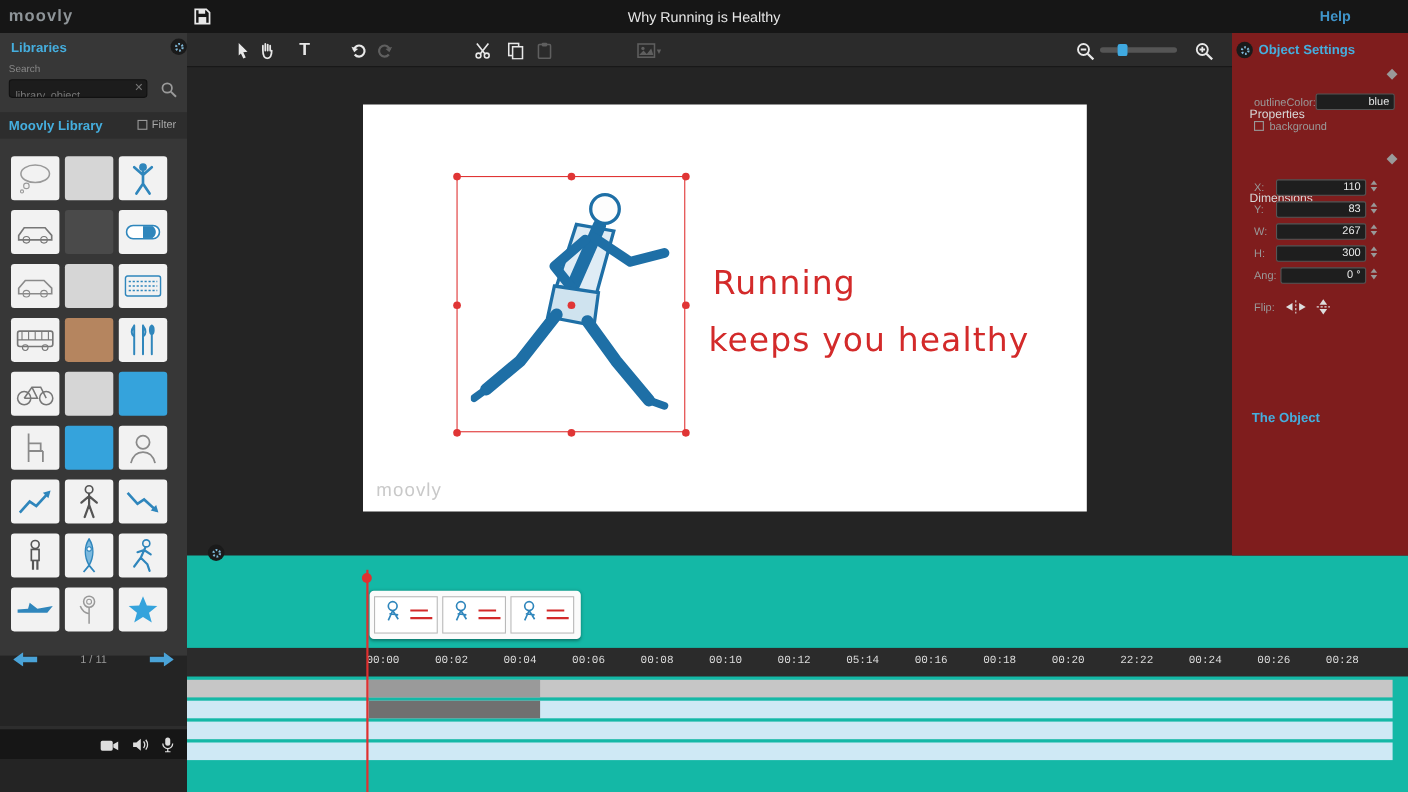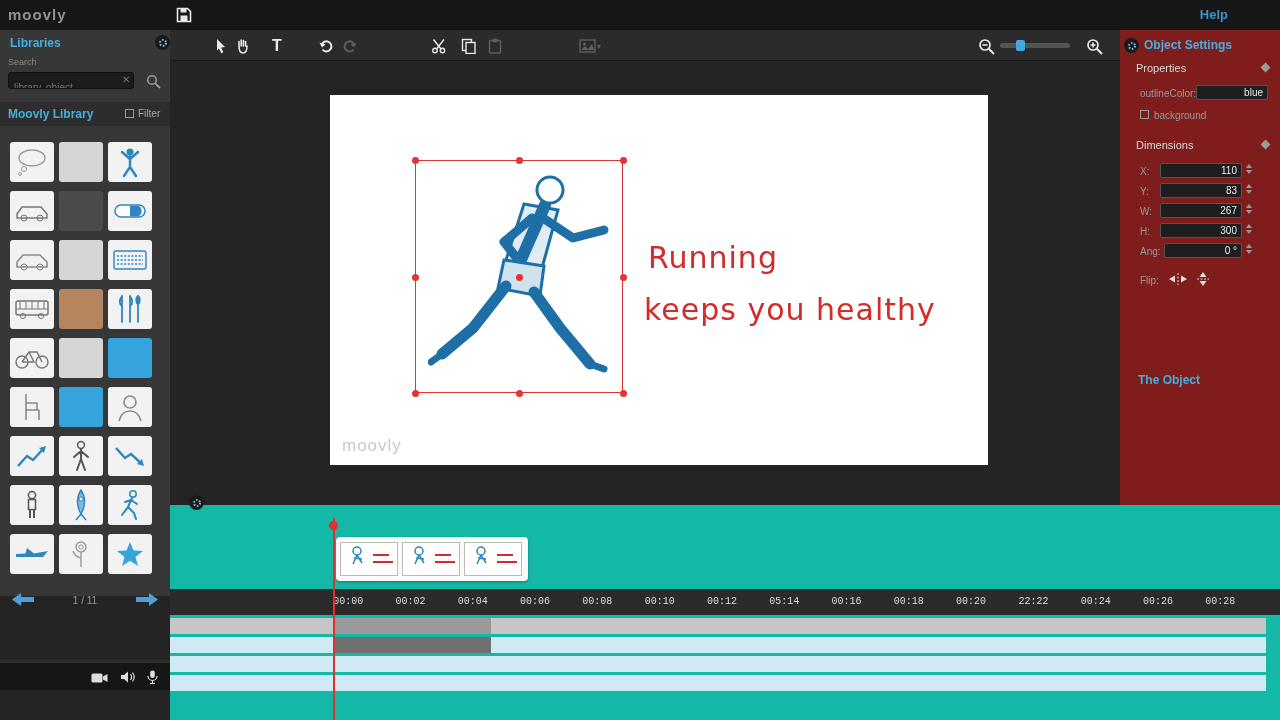--- a/index.html
+++ b/index.html
@@ -56,21 +56,21 @@
   .menu { left:210px; top:333px; width:120px; background:rgba(70,70,70,.97); z-index:40; box-shadow:0 1px 6px rgba(0,0,0,.5); }
   .menu-item { height:17.9px; line-height:17.9px; padding-left:10px; font-size:11px; color:#f2f2f2; cursor:pointer; position:relative; white-space:nowrap; }
   .menu-item.hl { background:#3e84ab; }
   .menu-item.boxed { box-shadow:inset 0 0 0 1px #d8d8d8; }
   .menu-foot { height:20px; line-height:20px; background:#393939; color:#cfcfcf; font-size:11px; padding-left:10px; cursor:pointer; }
   .caret-dn { display:inline-block; width:0; height:0; border-left:4px solid transparent; border-right:4px solid transparent; border-top:5px solid #bbb; margin-left:14px; }
 
   
   .rightpanel { left:1120px; top:30px; width:160px; height:475px; background:#7f1d1d; z-index:20; }
   .rp-title { color:#45aede; font-size:12px; font-weight:bold; }
-  .rp-sec { color:#d8d8d8; font-size:11px; }
+  .rp-sec { color:#d8d8d8; font-size:11px;margin-top:36px; }
   .rp-lbl { color:#9a9a9a; font-size:10px; }
   .rp-field { position:absolute; height:15px; background:#1e1e1e; border:1px solid #555; border-radius:2px;
     color:#e8e8e8; font-size:10px; text-align:right; padding:1px 4px 0 0; }
   .st-up { width:0; height:0; border-left:3px solid transparent; border-right:3px solid transparent; border-bottom:4px solid #999; margin-bottom:2px; }
   .st-dn { width:0; height:0; border-left:3px solid transparent; border-right:3px solid transparent; border-top:4px solid #999; }
   .stepper { position:absolute; cursor:pointer; }
   .diamond { position:absolute; width:7px; height:7px; background:#9a9a9a; transform:rotate(45deg); }
   .stage-info { left:1132px; top:392px; width:140px; height:100px; background:#474747; color:#c9c9c9;
     font-size:9px; line-height:12px; padding:6px 7px; border-radius:2px; }
   .gear-circle { position:absolute; width:15px; height:15px; border-radius:50%; background:#1a1a1a;
@@ -551,14 +551,15 @@
   </div>
 </div>
 
 <div class="abs topbar">
   <div class="abs logo">moovly</div>
   <svg class="abs save-ic" width="16" height="16">
     <path d="M1.5 1.5 h10 l3 3 v10 h-13 z" fill="none" stroke="#e8e8e8" stroke-width="1.6"></path>
     <rect x="4.5" y="8.5" width="7" height="5.5" fill="#e8e8e8"></rect>
       <rect x="4.5" y="1.5" width="6" height="4" fill="#e8e8e8"></rect>
   </svg>
+  <div class="abs title">Why Running is Healthy</div>
   <div class="abs help">Help</div>
 </div>
 
 </body></html>

